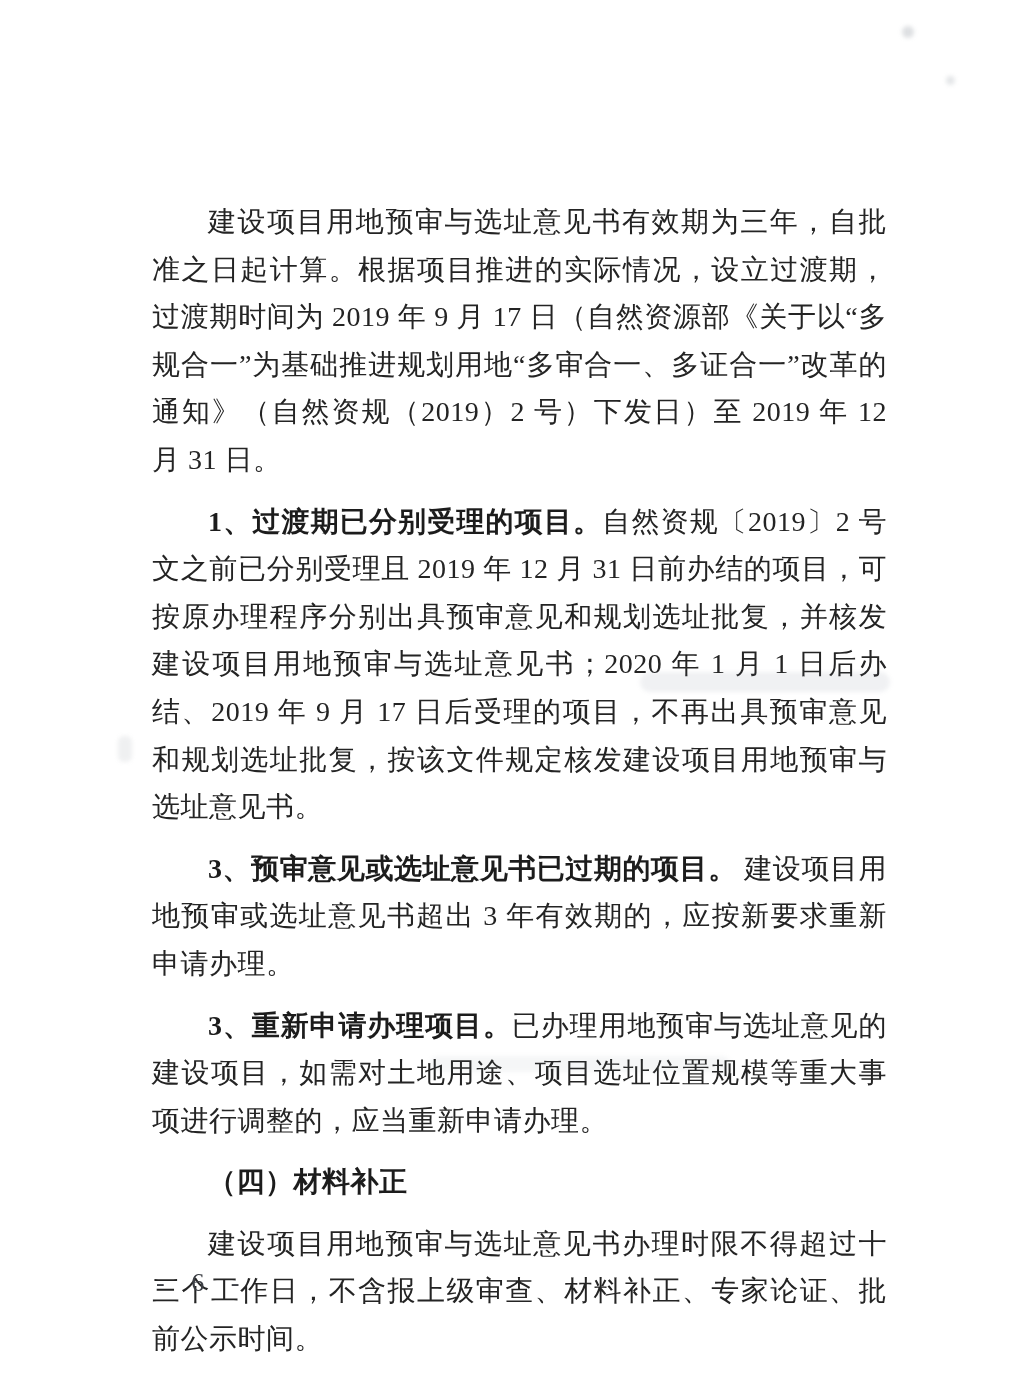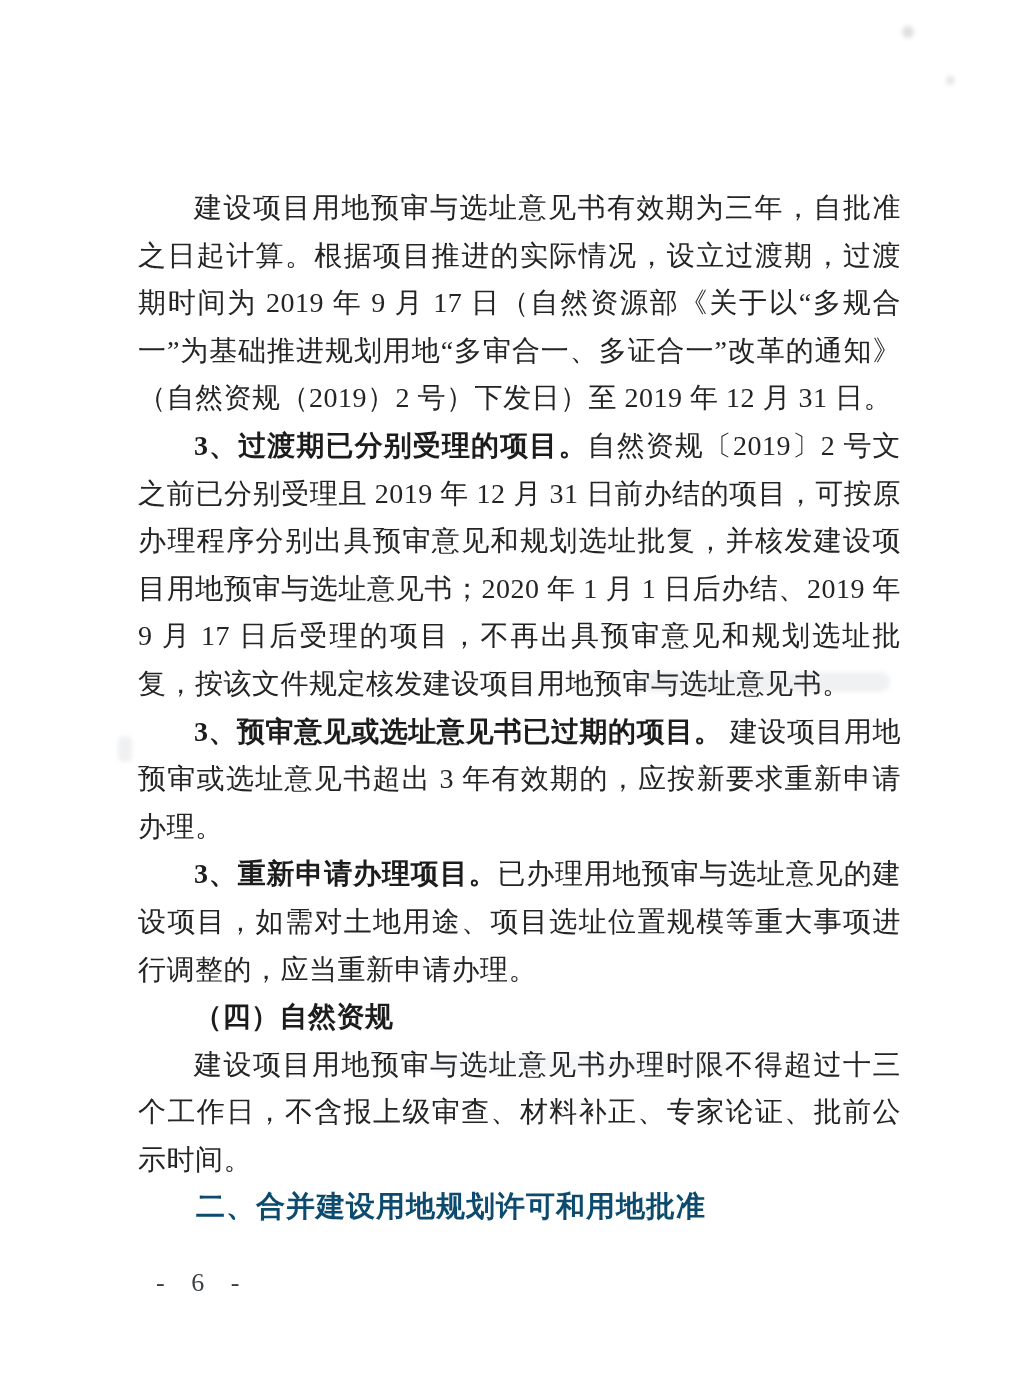--- a/index.html
+++ b/index.html
@@ -14,21 +14,21 @@
     background: #ffffff;
     overflow: hidden;
   }
   .content {
     position: absolute;
     left: 138px;
     top: 184px;
     width: 763px;
   }
   p.para {
-    margin: 0;
+    margin: 14px;
     text-indent: 2em;
     font-size: 28px;
     line-height: 47.6px;
     text-align: justify;
     font-family: "Liberation Serif", "DejaVu Serif", serif;
     color: #242424;
     letter-spacing: 0.5px;
   }
   p.para .lead {
     font-weight: 700;
@@ -67,28 +67,28 @@
 </style>
 </head>
 <body>
 
 <div class="page">
 
   <div class="content">
 
     <p class="para"><span>建设项目用地预审与选址意见书有效期为三年，自批准之日起计算。根据项目推进的实际情况，设立过渡期，过渡期时间为 2019 年 9 月 17 日（自然资源部《关于以“多规合一”为基础推进规划用地“多审合一、多证合一”改革的通知》（自然资规（2019）2 号）下发日）至 2019 年 12 月 31 日。</span></p>
 
-    <p class="para"><span class="lead">3、过渡期已分别受理的项目。</span><span>自然资规〔2019〕2 号文之前已分别受理且 2019 年 12 月 31 日前办结的项目，可按原办理程序分别出具预审意见和规划选址批复，并核发建设项目用地预审与选址意见书；2020 年 1 月 1 日后办结、2019 年 9 月 17 日后受理的项目，不再出具预审意见和规划选址批复，按该文件规定核发建设项目用地预审与选址意见书。</span></p>
+    <p class="para"><span class="lead">1、过渡期已分别受理的项目。</span><span>自然资规〔2019〕2 号文之前已分别受理且 2019 年 12 月 31 日前办结的项目，可按原办理程序分别出具预审意见和规划选址批复，并核发建设项目用地预审与选址意见书；2020 年 1 月 1 日后办结、2019 年 9 月 17 日后受理的项目，不再出具预审意见和规划选址批复，按该文件规定核发建设项目用地预审与选址意见书。</span></p>
 
 
     <p class="para"><span class="lead">3、预审意见或选址意见书已过期的项目。</span><span> 建设项目用地预审或选址意见书超出 3 年有效期的，应按新要求重新申请办理。</span></p>
 
     <p class="para"><span class="lead">3、重新申请办理项目。</span><span>已办理用地预审与选址意见的建设项目，如需对土地用途、项目选址位置规模等重大事项进行调整的，应当重新申请办理。</span></p>
 
-    <p class="para"><span class="lead">（四）自然资规</span></p>
+    <p class="para"><span class="lead">（四）材料补正</span></p>
 
     <p class="para"><span>建设项目用地预审与选址意见书办理时限不得超过十三个工作日，不含报上级审查、材料补正、专家论证、批前公示时间。</span></p>
 
     <p class="heading-hei"><span>二、合并建设用地规划许可和用地批准</span></p>
 
   </div>
 
   <div class="page-number">- 6 -</div>
 
   <div class="artifact a1"></div>

